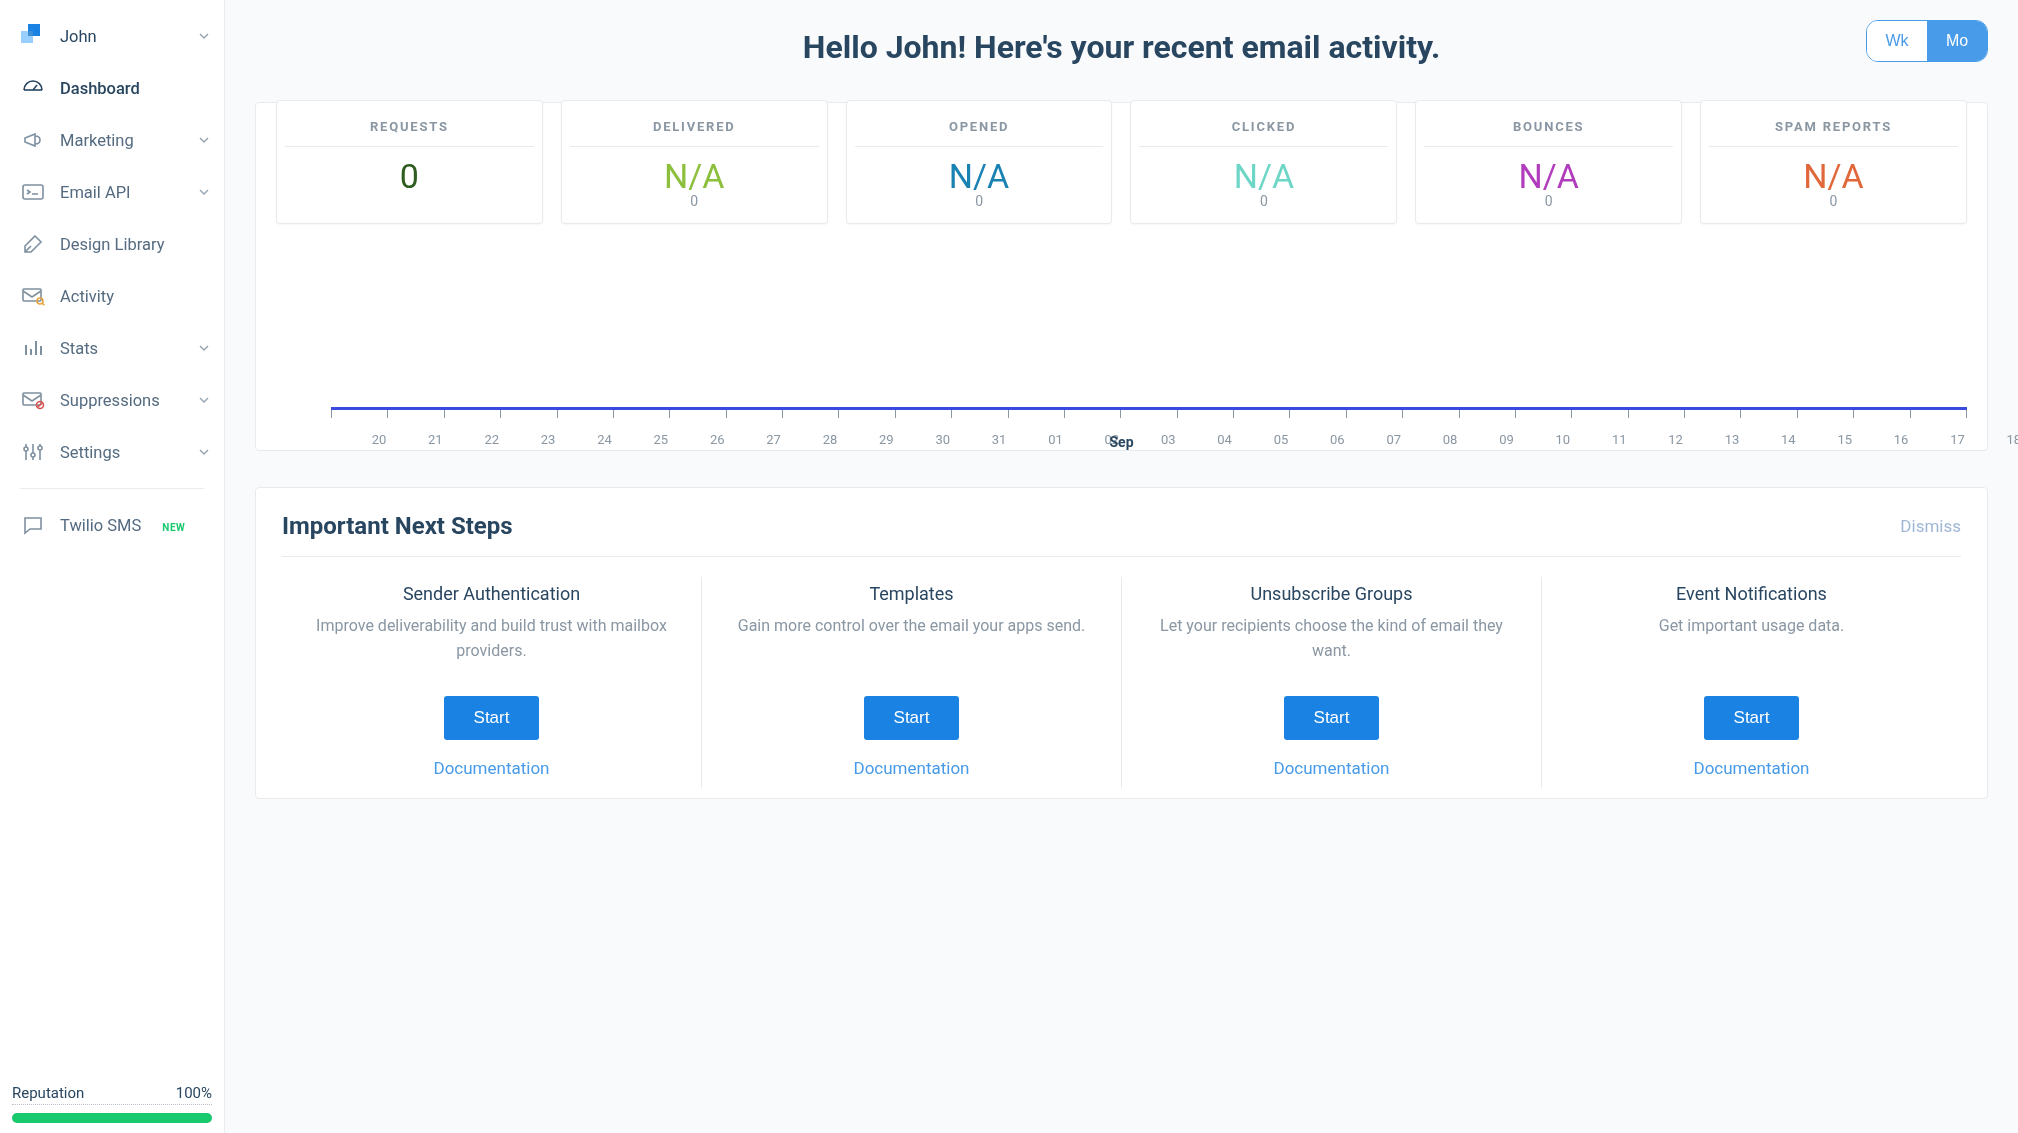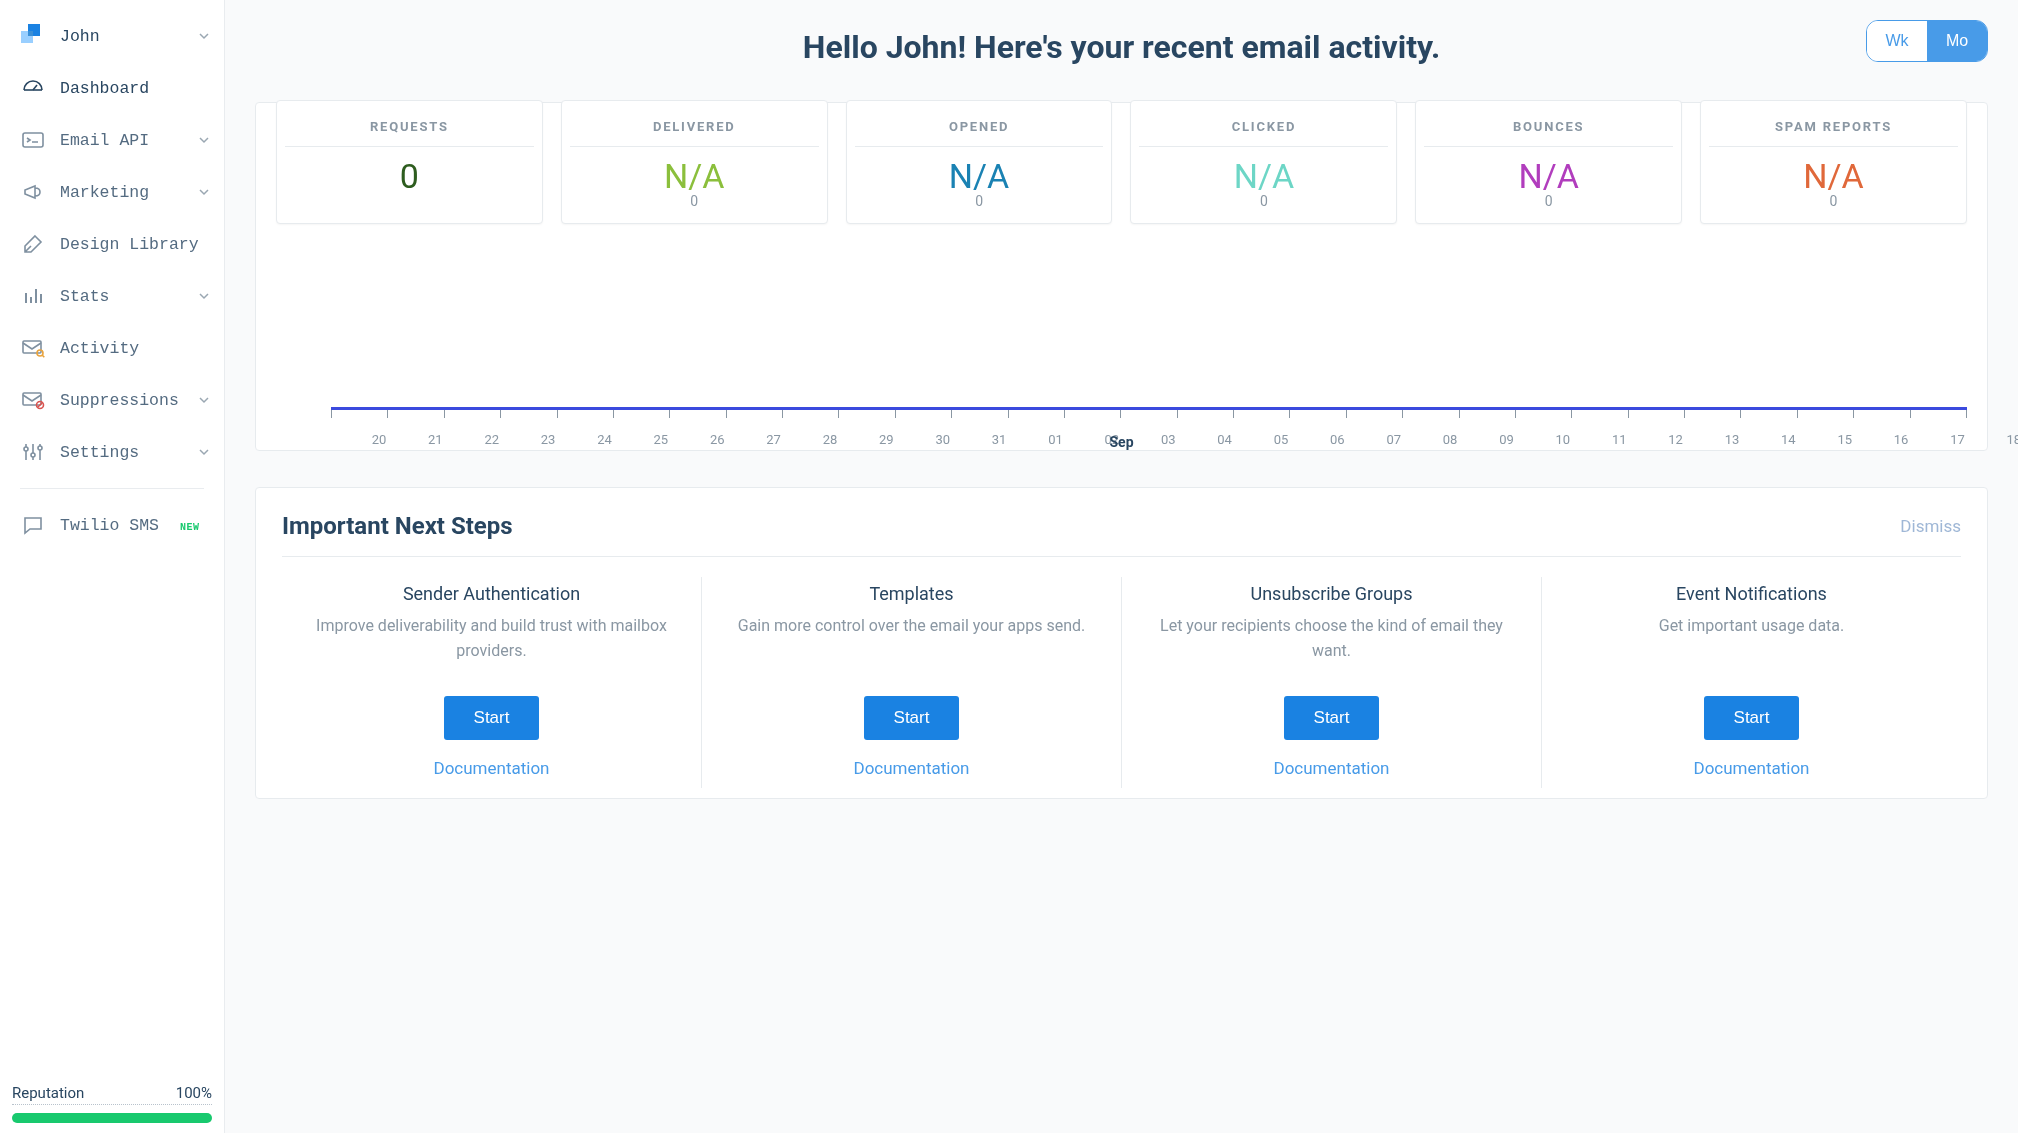--- a/index.html
+++ b/index.html
@@ -31,21 +31,21 @@
     font-size: 16.5px;
   }
   .side-row .icon-slot {
     width: 26px;
     height: 26px;
     display: flex;
     align-items: center;
     justify-content: center;
     color: #7f90a0;
   }
-  .side-row .label { flex: 1; color:#546b81;font-family:Liberation Mono, monospace;}
+  .side-row .label { flex: 1; color:#546b81;}
   .side-row.user .label { color:#294661;}
   .side-row .chev {
     width: 12px; height: 12px;
     color: #9aa7b2;
   }
   .side-row.dashboard .label { color:#294661; font-weight:500;}
   .side-row.dashboard .icon-slot{ color:#294661;}
   .logo-sq {
     width:24px; height:24px; position:relative;
   }
@@ -188,79 +188,79 @@
           <path d="M3 14h18" fill="none" stroke="currentColor" stroke-width="1.6"></path>
           <path d="M12 14l4-5" fill="none" stroke="currentColor" stroke-width="1.6"></path>
         </svg>
     </span>
     <span class="label">Dashboard</span>
   </div>
 
   <div class="side-row">
     <span class="icon-slot">
       <svg viewBox="0 0 24 24" width="24" height="24">
+          <path d="M4 14v-4l10-4v12l-10-4zM14 8c3 0 5 1 5 4s-2 4-5 4" fill="none" stroke="currentColor" stroke-width="1.6"></path>
+        </svg>
+    </span>
+    <span class="label">Marketing</span>
+    <span class="chev">
+        <svg viewBox="0 0 12 12" width="12" height="12">
+          <path d="M2 4l4 4 4-4" fill="none" stroke="currentColor" stroke-width="1.5"></path>
+        </svg>
+      </span>
+  </div>
+
+  <div class="side-row">
+    <span class="icon-slot">
+      <svg viewBox="0 0 24 24" width="24" height="24">
           <rect x="2" y="5" width="20" height="14" rx="2" fill="none" stroke="currentColor" stroke-width="1.6"></rect>
           <path d="M6 10l3 2-3 2M11 14h6" fill="none" stroke="currentColor" stroke-width="1.6"></path>
         </svg>
     </span>
     <span class="label">Email API</span>
     <span class="chev">
         <svg viewBox="0 0 12 12" width="12" height="12">
           <path d="M2 4l4 4 4-4" fill="none" stroke="currentColor" stroke-width="1.5"></path>
         </svg>
       </span>
   </div>
 
   <div class="side-row">
     <span class="icon-slot">
       <svg viewBox="0 0 24 24" width="24" height="24">
-          <path d="M4 14v-4l10-4v12l-10-4zM14 8c3 0 5 1 5 4s-2 4-5 4" fill="none" stroke="currentColor" stroke-width="1.6"></path>
-        </svg>
-    </span>
-    <span class="label">Marketing</span>
-    <span class="chev">
-        <svg viewBox="0 0 12 12" width="12" height="12">
-          <path d="M2 4l4 4 4-4" fill="none" stroke="currentColor" stroke-width="1.5"></path>
-        </svg>
-      </span>
-  </div>
-
-  <div class="side-row">
-    <span class="icon-slot">
-      <svg viewBox="0 0 24 24" width="24" height="24">
           <path d="M4 20l6-6M14 4l6 6-10 10H4v-6L14 4z" fill="none" stroke="currentColor" stroke-width="1.6"></path>
         </svg>
     </span>
     <span class="label">Design Library</span>
-  </div>
-
-  <div class="side-row">
-    <span class="icon-slot">
-      <svg viewBox="0 0 24 24" width="24" height="24">
-          <path d="M5 19V9M10 19v-6M15 19V5M20 19v-9" fill="none" stroke="currentColor" stroke-width="2"></path>
-        </svg>
-    </span>
-    <span class="label">Stats</span>
-    <span class="chev">
-        <svg viewBox="0 0 12 12" width="12" height="12">
-          <path d="M2 4l4 4 4-4" fill="none" stroke="currentColor" stroke-width="1.5"></path>
-        </svg>
-      </span>
   </div>
 
   <div class="side-row">
     <span class="icon-slot">
       <svg viewBox="0 0 24 24" width="24" height="24">
           <rect x="2" y="5" width="18" height="12" rx="1" fill="none" stroke="currentColor" stroke-width="1.6"></rect>
           <path d="M2 7l9 6 9-6" fill="none" stroke="currentColor" stroke-width="1.6"></path>
           <circle cx="19" cy="17" r="3" fill="none" stroke="#e8a33d" stroke-width="1.6"></circle>
           <path d="M21.3 19.3l2 2" stroke="#e8a33d" stroke-width="1.6"></path>
         </svg>
     </span>
     <span class="label">Activity</span>
+  </div>
+
+  <div class="side-row">
+    <span class="icon-slot">
+      <svg viewBox="0 0 24 24" width="24" height="24">
+          <path d="M5 19V9M10 19v-6M15 19V5M20 19v-9" fill="none" stroke="currentColor" stroke-width="2"></path>
+        </svg>
+    </span>
+    <span class="label">Stats</span>
+    <span class="chev">
+        <svg viewBox="0 0 12 12" width="12" height="12">
+          <path d="M2 4l4 4 4-4" fill="none" stroke="currentColor" stroke-width="1.5"></path>
+        </svg>
+      </span>
   </div>
 
   <div class="side-row">
     <span class="icon-slot">
       <svg viewBox="0 0 24 24" width="24" height="24">
           <rect x="2" y="5" width="18" height="12" rx="1" fill="none" stroke="currentColor" stroke-width="1.6"></rect>
           <path d="M2 7l9 6 9-6" fill="none" stroke="currentColor" stroke-width="1.6"></path>
           <circle cx="19" cy="17" r="3.5" fill="none" stroke="#d9534f" stroke-width="1.6"></circle>
           <path d="M16.7 19.3l4.6-4.6" stroke="#d9534f" stroke-width="1.6"></path>
         </svg>

